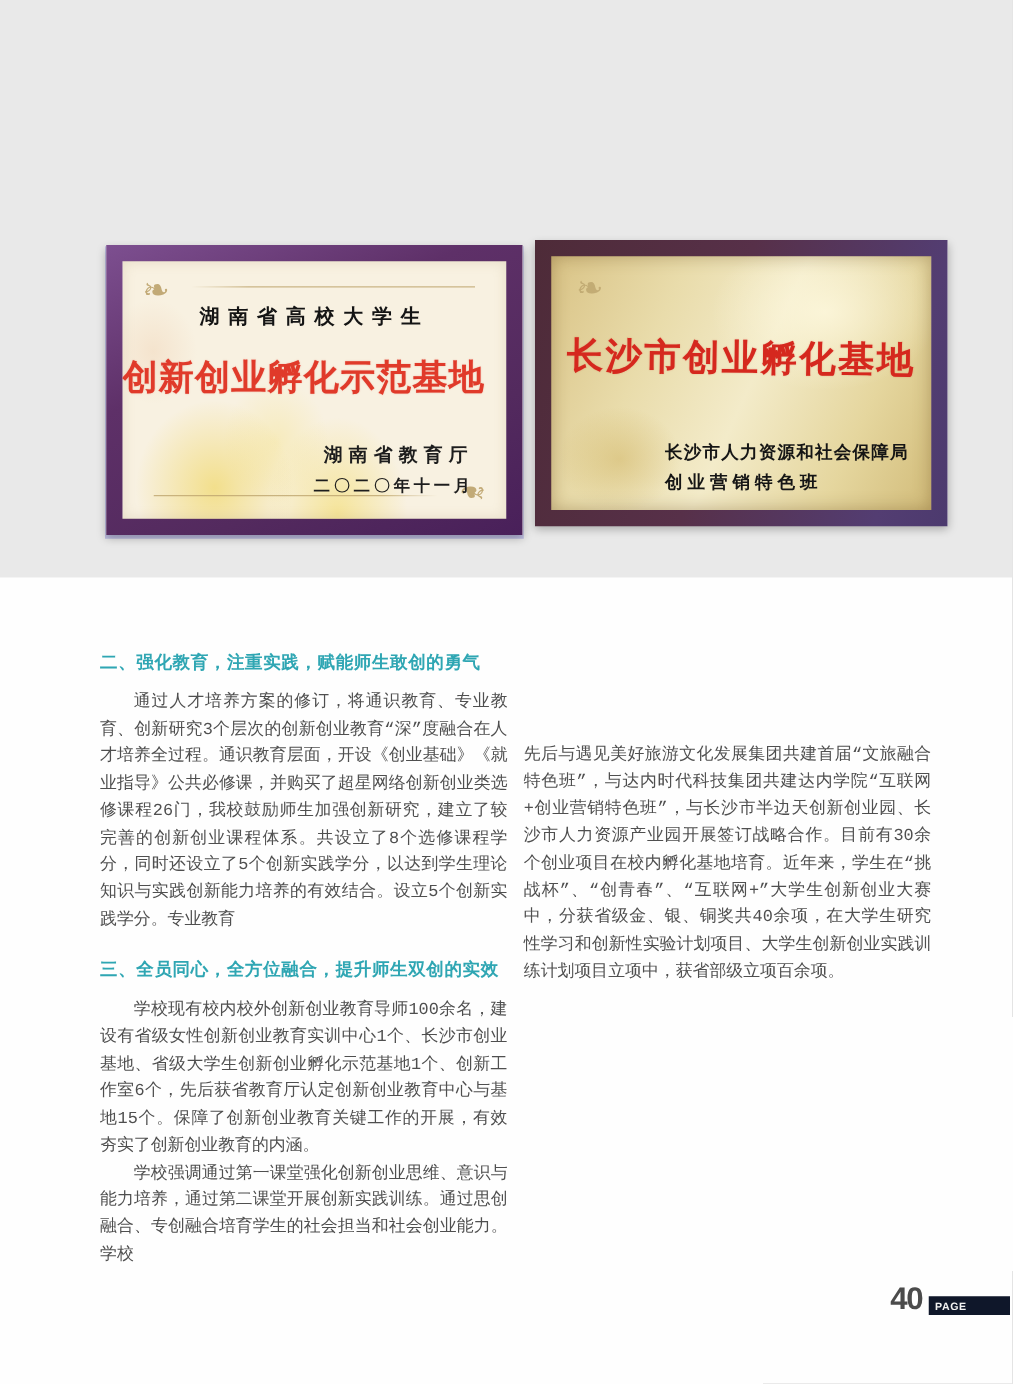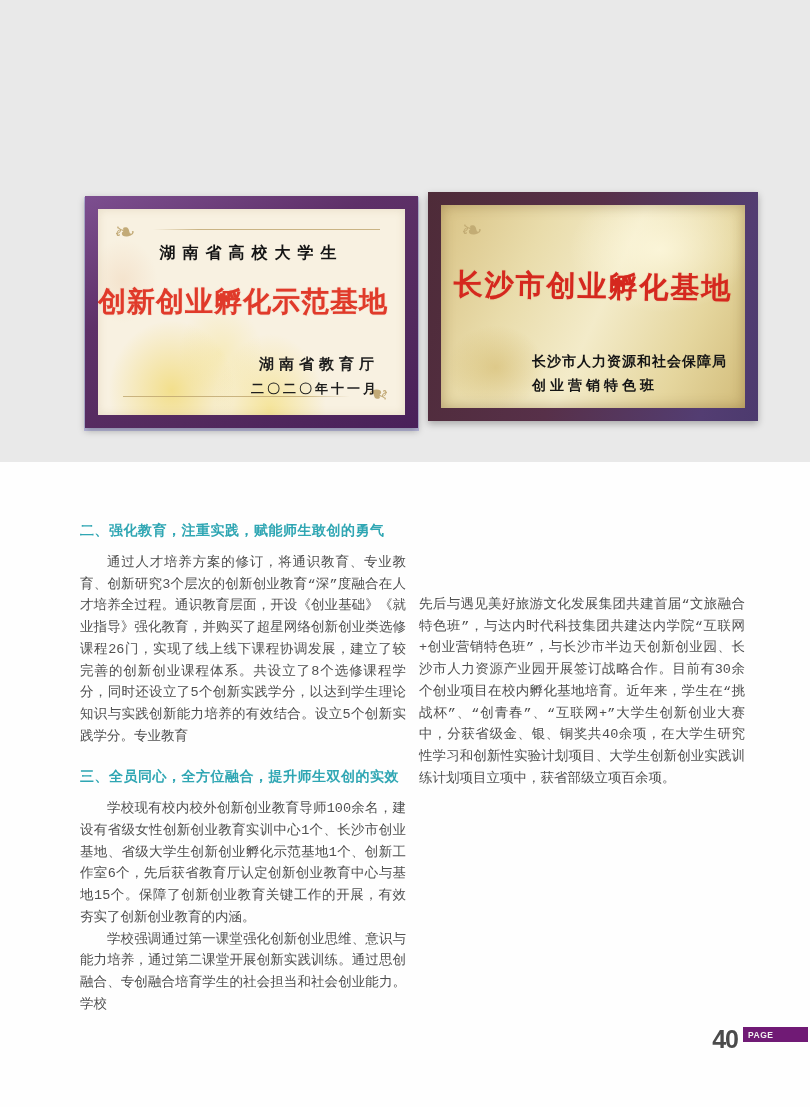--- a/index.html
+++ b/index.html
@@ -173,33 +173,33 @@
   }
   .body-para.indent { text-indent: 2em; }
   .heading-gap { margin-top: 20px; }
   .cont-gap { margin-top: 42px; }
 
   
   .footer {
     position: absolute;
     top: 1027px; right: 2px;
     display: flex;
-    align-items: flex-start;
+    align-items: flex-end;
   }
   .page-number {
     font-size: 25px;
     font-weight: bold;
     color: #4b4b4b;
     letter-spacing: -1px;
     margin-right: 5px;
     line-height: 1;
   }
   .page-bar {
     width: 65px; height: 15px;
-    background: #701a75;
+    background: #0f172a;
     display: flex;
     align-items: center;
     padding-left: 5px;
     color: #f2f2f2;
     font-size: 8.5px;
     font-weight: bold;
     letter-spacing: 0.5px;
   }
 </style>
 </head>
@@ -234,21 +234,21 @@
         </div>
       </div>
     </div>
 
   </div>
 
   <div class="text-columns">
 
     <div class="col col-left">
       <div class="sec-heading">二、强化教育，注重实践，赋能师生敢创的勇气</div>
-      <p class="body-para indent">通过人才培养方案的修订，将通识教育、专业教育、创新研究3个层次的创新创业教育“深”度融合在人才培养全过程。通识教育层面，开设《创业基础》《就业指导》强化教育，并购买了超星网络创新创业类选修课程26门，实现了线上线下课程协调发展，建立了较完善的创新创业课程体系。共设立了8个选修课程学分，同时还设立了5个创新实践学分，以达到学生理论知识与实践创新能力培养的有效结合。设立5个创新实践学分。专业教育</p>
+      <p class="body-para indent">通过人才培养方案的修订，将通识教育、专业教育、创新研究3个层次的创新创业教育“深”度融合在人才培养全过程。通识教育层面，开设《创业基础》《就业指导》公共必修课，并购买了超星网络创新创业类选修课程26门，我校鼓励师生加强创新研究，建立了较完善的创新创业课程体系。共设立了8个选修课程学分，同时还设立了5个创新实践学分，以达到学生理论知识与实践创新能力培养的有效结合。设立5个创新实践学分。专业教育</p>
       <div class="sec-heading heading-gap">三、全员同心，全方位融合，提升师生双创的实效</div>
       <p class="body-para indent">学校现有校内校外创新创业教育导师100余名，建设有省级女性创新创业教育实训中心1个、长沙市创业基地、省级大学生创新创业孵化示范基地1个、创新工作室6个，先后获省教育厅认定创新创业教育中心与基地15个。保障了创新创业教育关键工作的开展，有效夯实了创新创业教育的内涵。</p>
       <p class="body-para indent">学校强调通过第一课堂强化创新创业思维、意识与能力培养，通过第二课堂开展创新实践训练。通过思创融合、专创融合培育学生的社会担当和社会创业能力。学校</p>
     </div>
 
     <div class="col col-right">
       <p class="body-para cont-gap">先后与遇见美好旅游文化发展集团共建首届“文旅融合特色班”，与达内时代科技集团共建达内学院“互联网+创业营销特色班”，与长沙市半边天创新创业园、长沙市人力资源产业园开展签订战略合作。目前有30余个创业项目在校内孵化基地培育。近年来，学生在“挑战杯”、“创青春”、“互联网+”大学生创新创业大赛中，分获省级金、银、铜奖共40余项，在大学生研究性学习和创新性实验计划项目、大学生创新创业实践训练计划项目立项中，获省部级立项百余项。</p>
     </div>
 
   </div>

